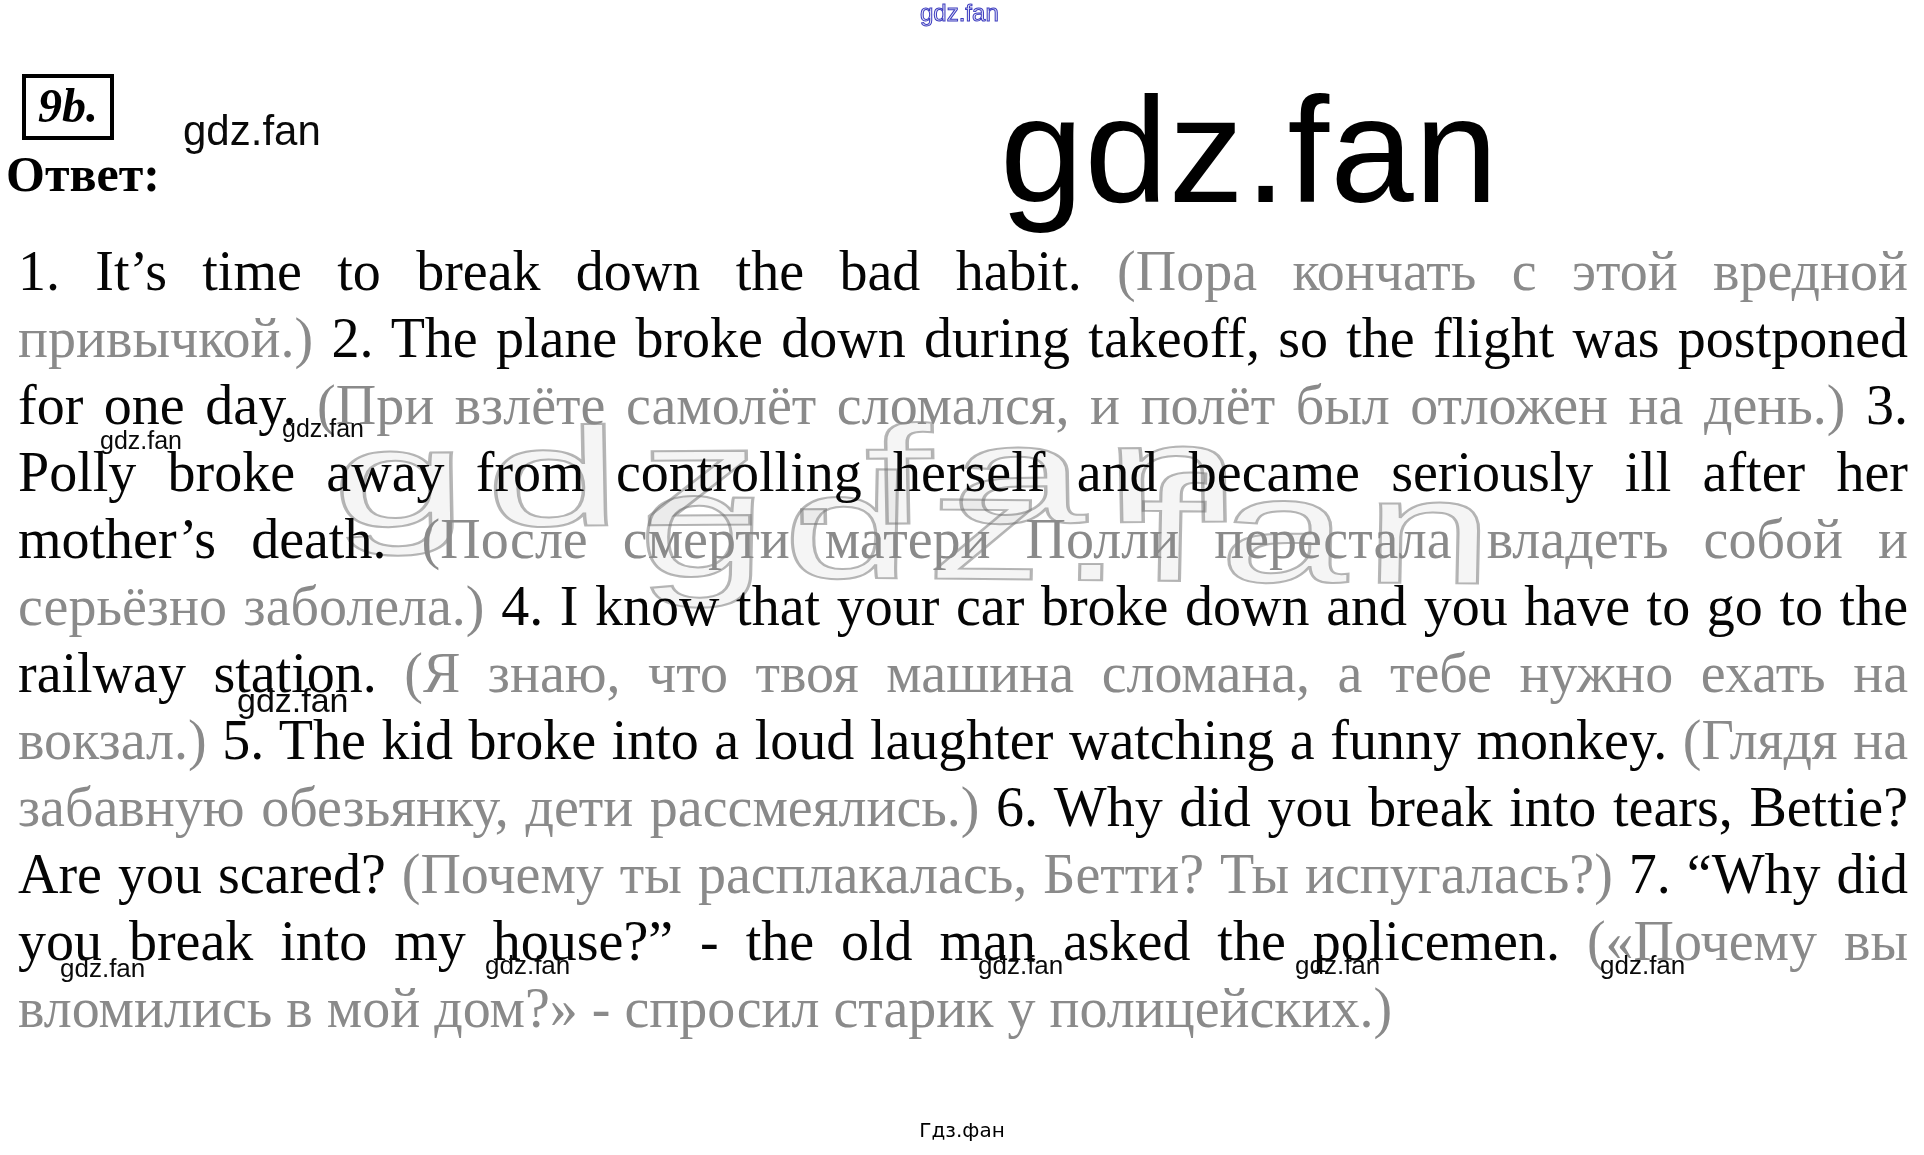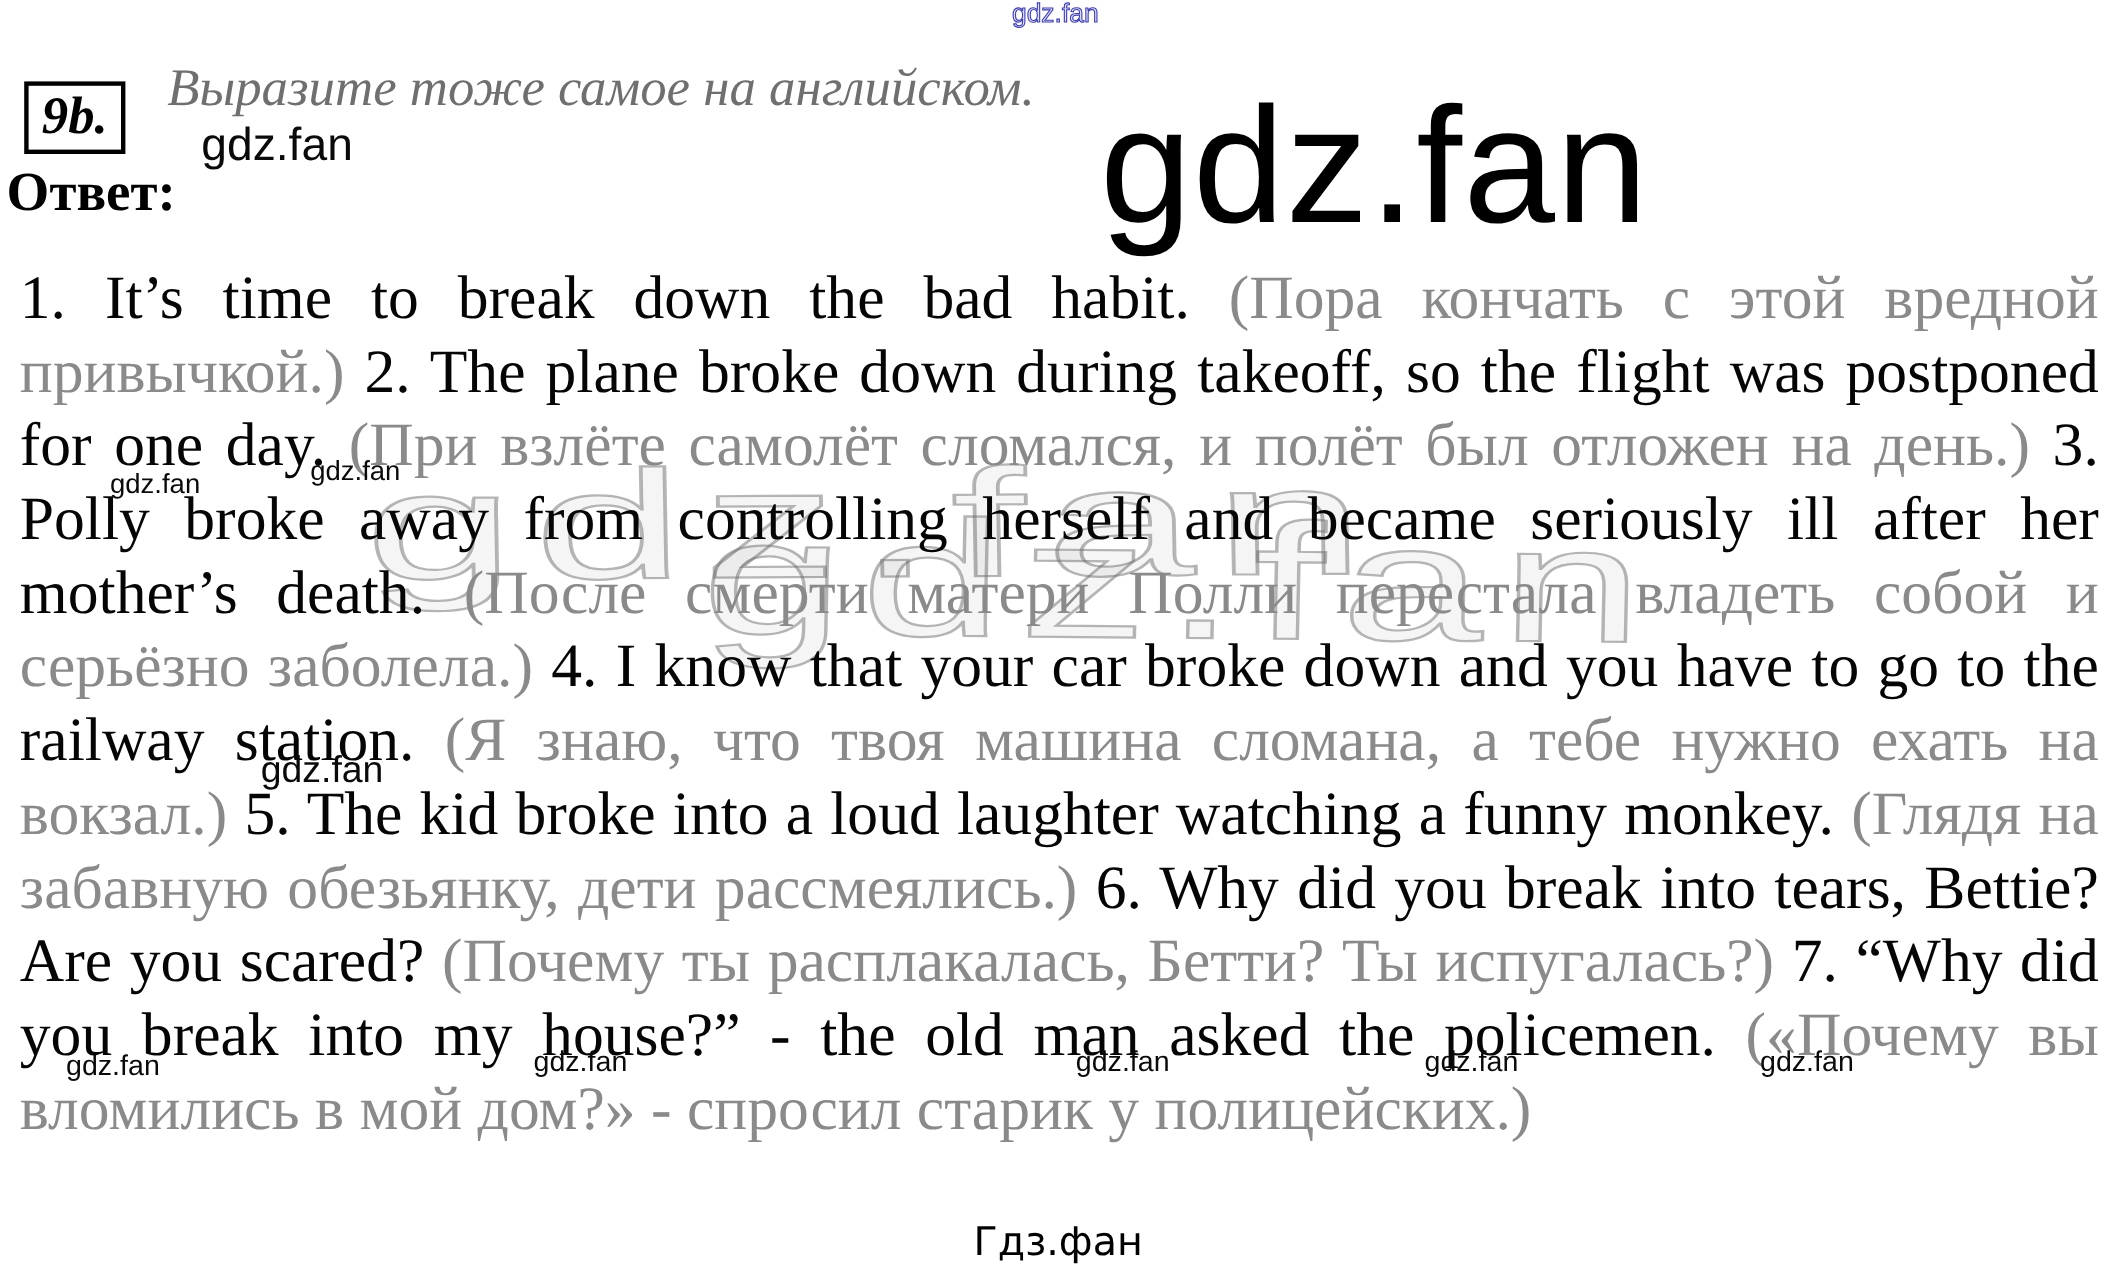--- a/index.html
+++ b/index.html
@@ -97,36 +97,35 @@
   .wm-s3{left:237px;top:686px;font-size:34px;}
   .wm-s4{left:60px;top:954px;}
   .wm-s5{left:485px;top:951px;}
   .wm-s6{left:978px;top:951px;}
   .wm-s7{left:1295px;top:951px;}
   .wm-s8{left:1600px;top:951px;}
   .footer{
     position:absolute;left:0;top:1114px;width:100%;
     text-align:center;
     font-family:"DejaVu Sans", sans-serif;
-    font-size:36px;line-height:32px;
+    font-size:20px;line-height:32px;
     color:#000;
   }
 </style>
 </head>
 <body>
 
 <div class="page">
 
   <span class="wm-blue">gdz.fan</span>
 
   <div class="ex-box">
     <span>9b.</span>
   </div>
 
-  <div class="instruction">Выразите тоже самое на английском.</div>
 
   <span class="wm-medium">gdz.fan</span>
 
   <div class="logo-large">gdz.fan</div>
 
   <div class="answer-label">Ответ:</div>
 
   <span class="ghost ghost-a">gdz.fan</span>
   <span class="ghost ghost-b">gdz.fan</span>
 

